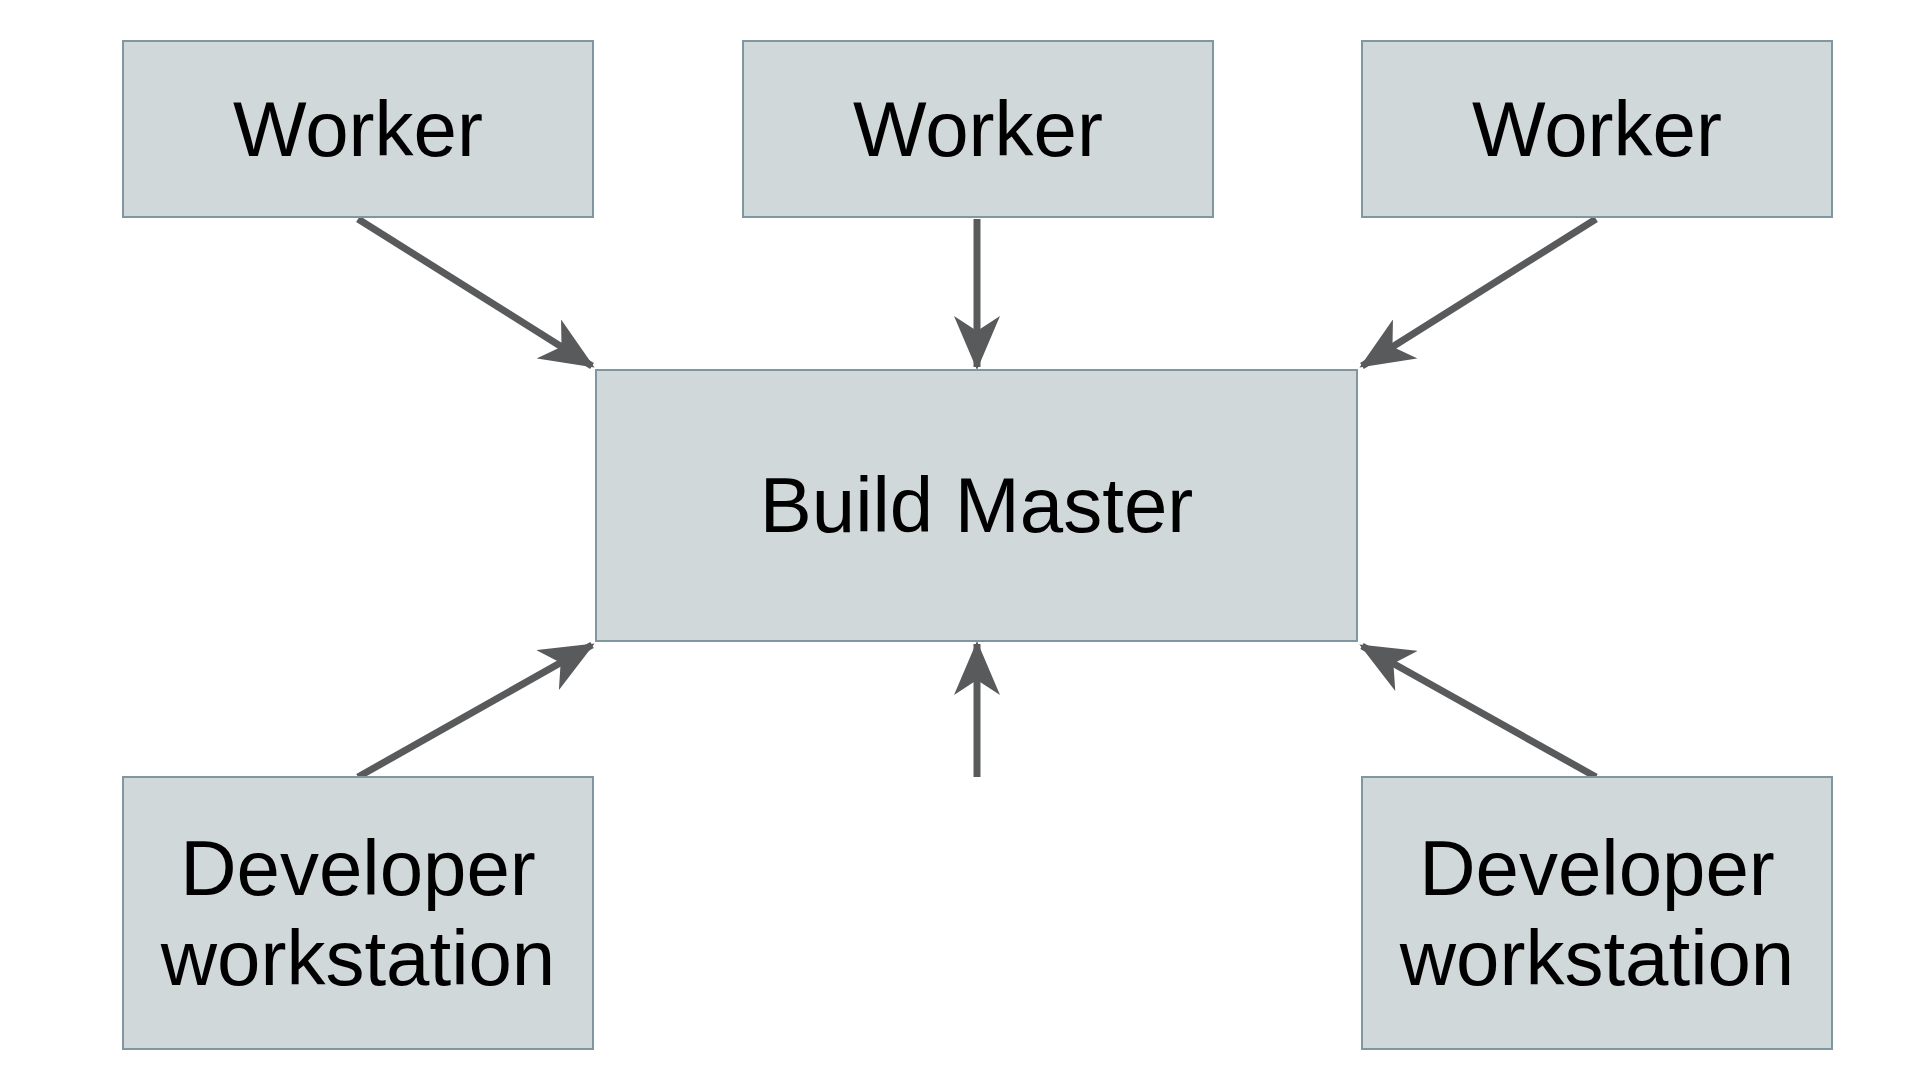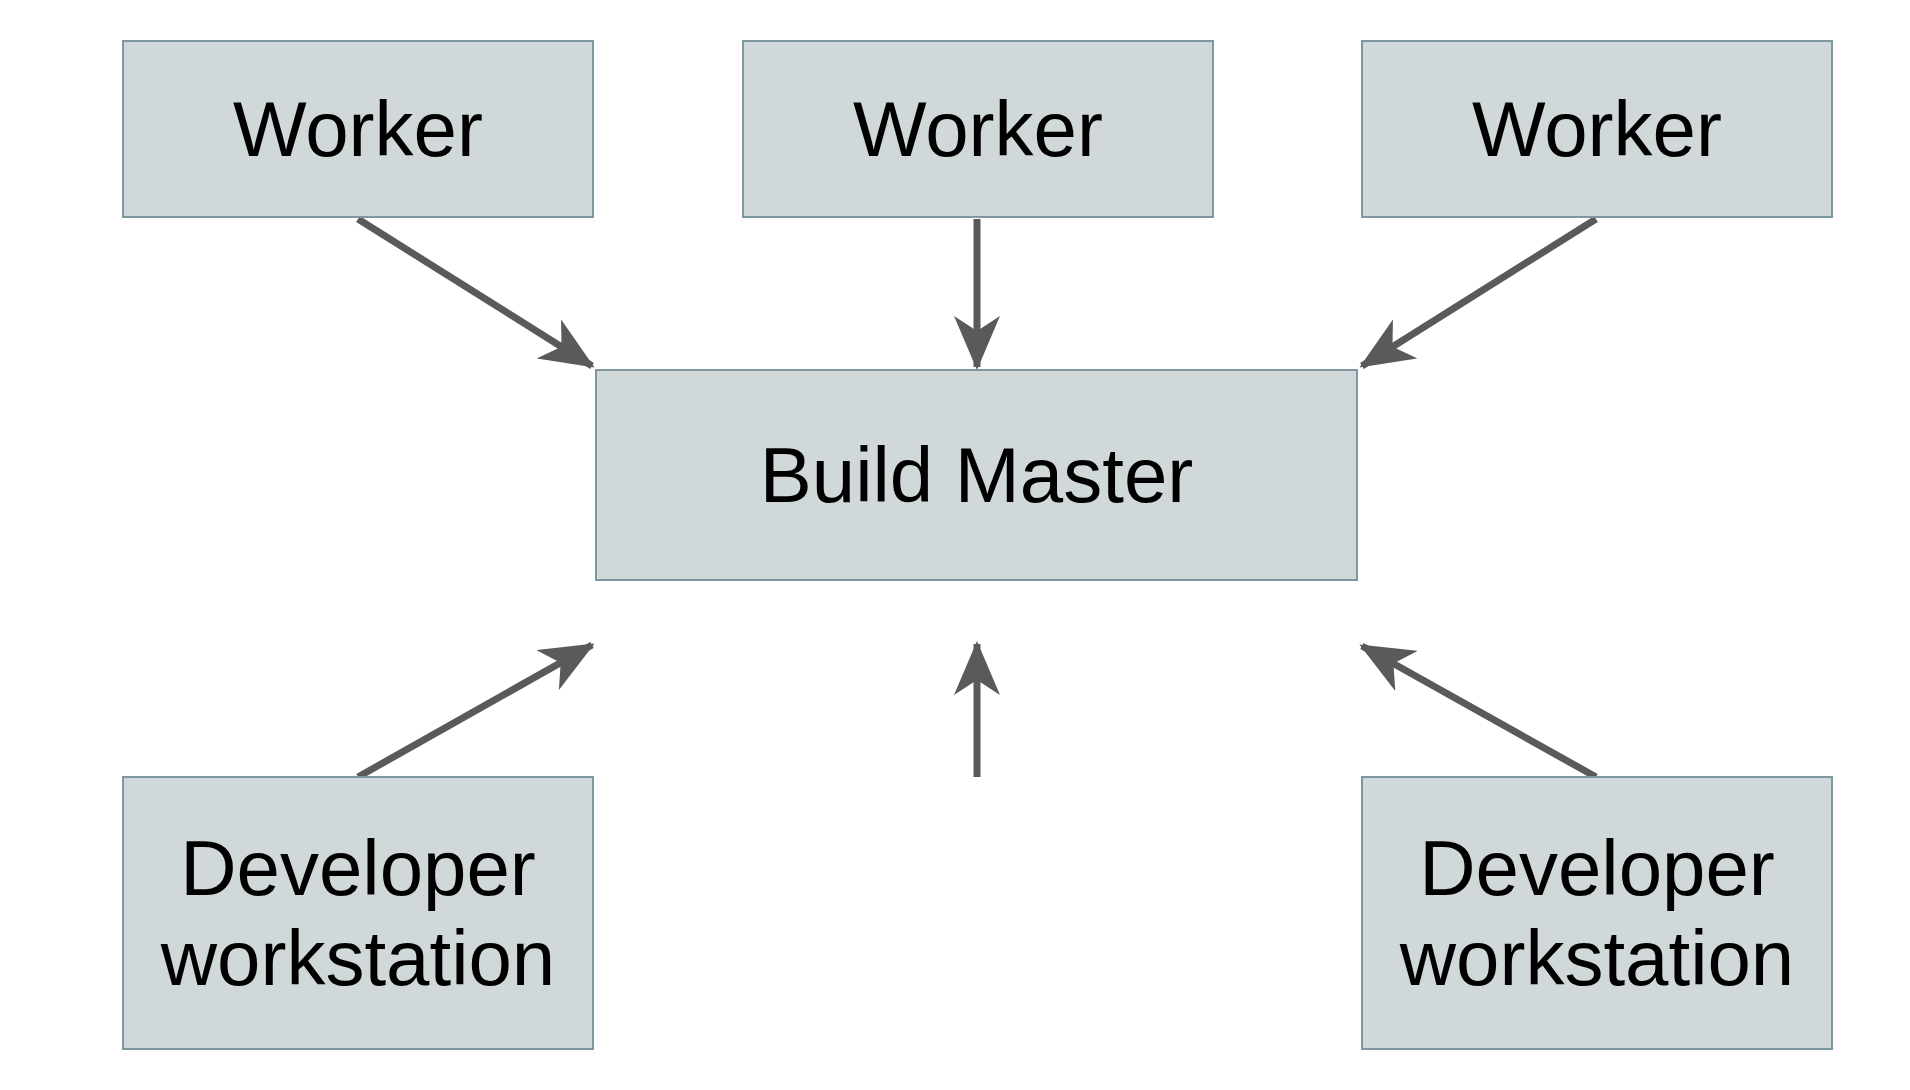--- a/index.html
+++ b/index.html
@@ -33,21 +33,21 @@
     text-align: center;
     font-size: 78px;
     line-height: 1.16;
     font-weight: 400;
     color: var(--text);
     padding: 0 8px;
   }
   #n-worker-1      { left: 122px;  top: 40px;  width: 472px; height: 178px; }
   #n-worker-2      { left: 742px;  top: 40px;  width: 472px; height: 178px; }
   #n-worker-3      { left: 1361px; top: 40px;  width: 472px; height: 178px; }
-  #n-build-master  { left: 595px;  top: 369px; width: 763px; height: 212px; }
+  #n-build-master  { left: 595px;  top: 369px; width: 763px; height: 273px; }
   #n-dev-1         { left: 122px;  top: 776px; width: 472px; height: 274px; }
   #n-ci-server     { left: 742px;  top: 776px; width: 472px; height: 274px; }
   #n-dev-2         { left: 1361px; top: 776px; width: 472px; height: 274px; }
 
   svg.arrows {
     position: absolute;
     left: 0; top: 0;
     width: 1910px; height: 1090px;
     pointer-events: none;
   }

